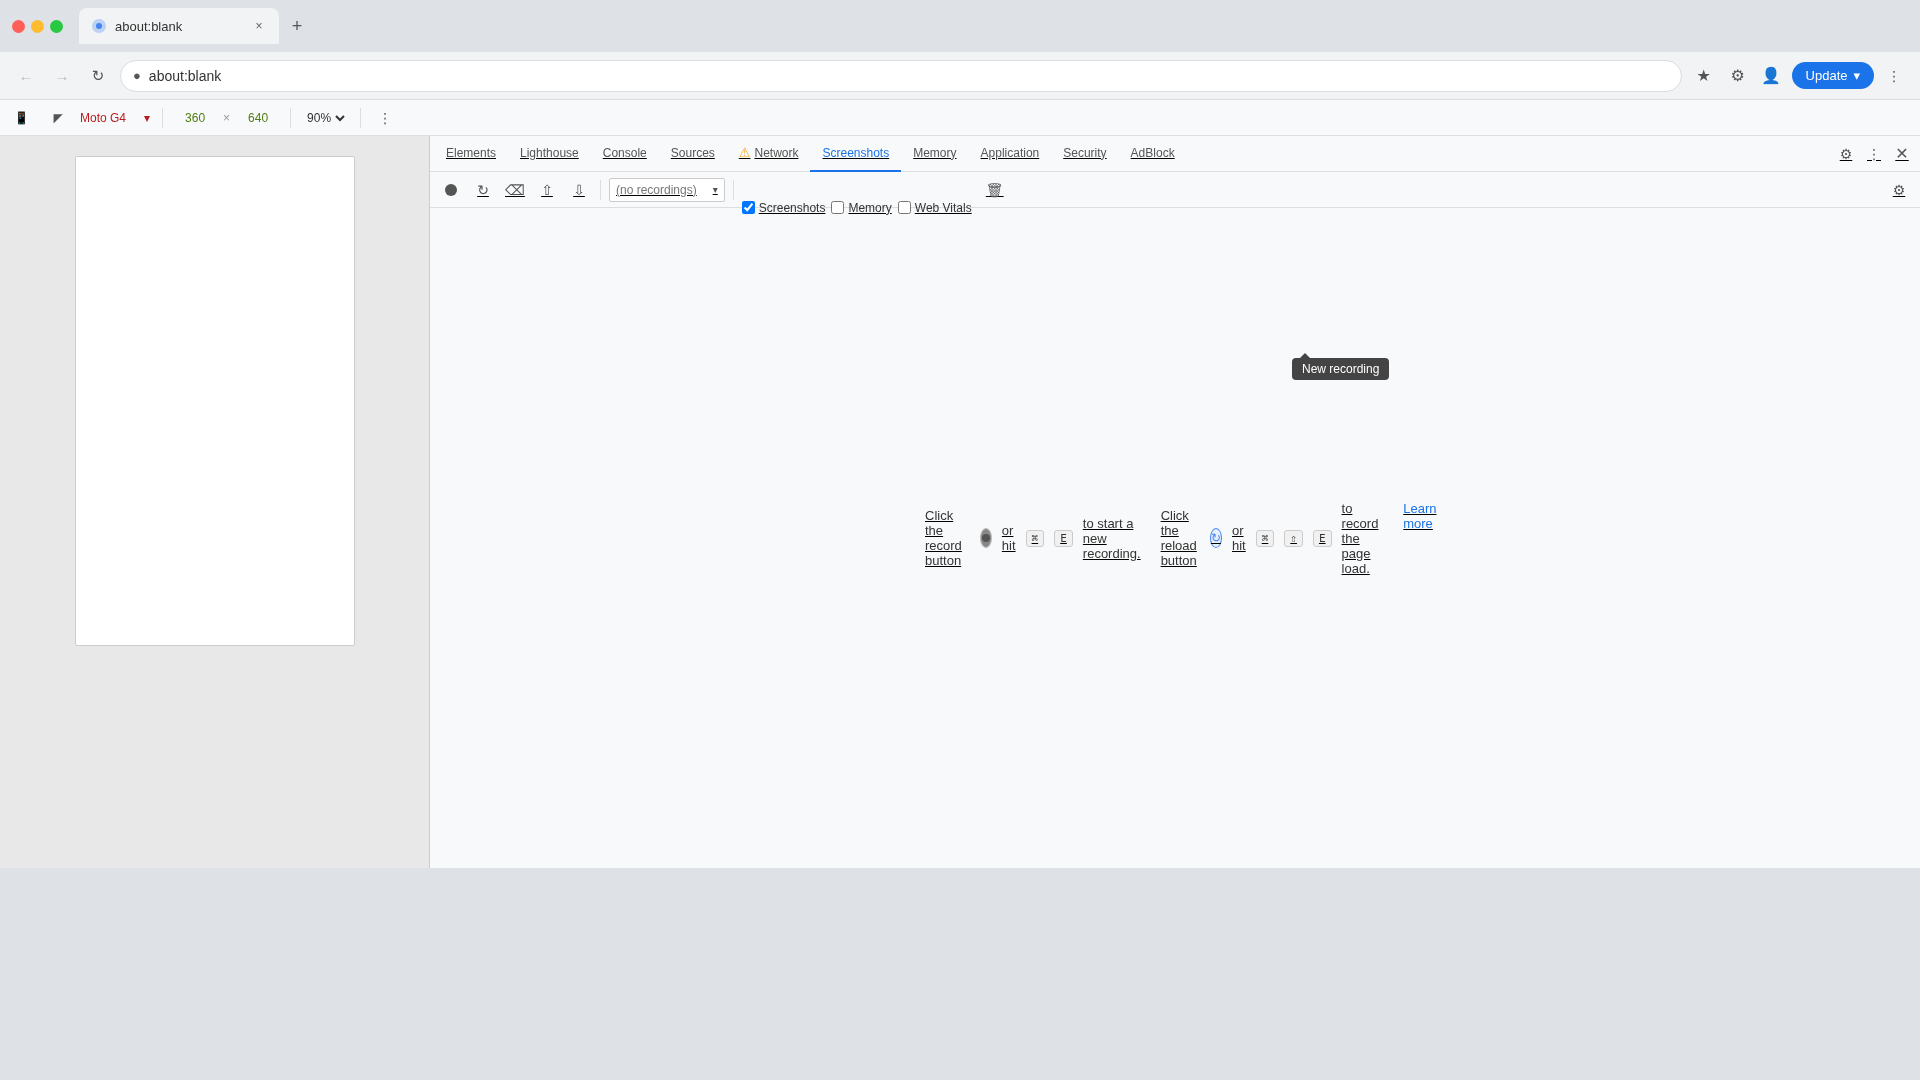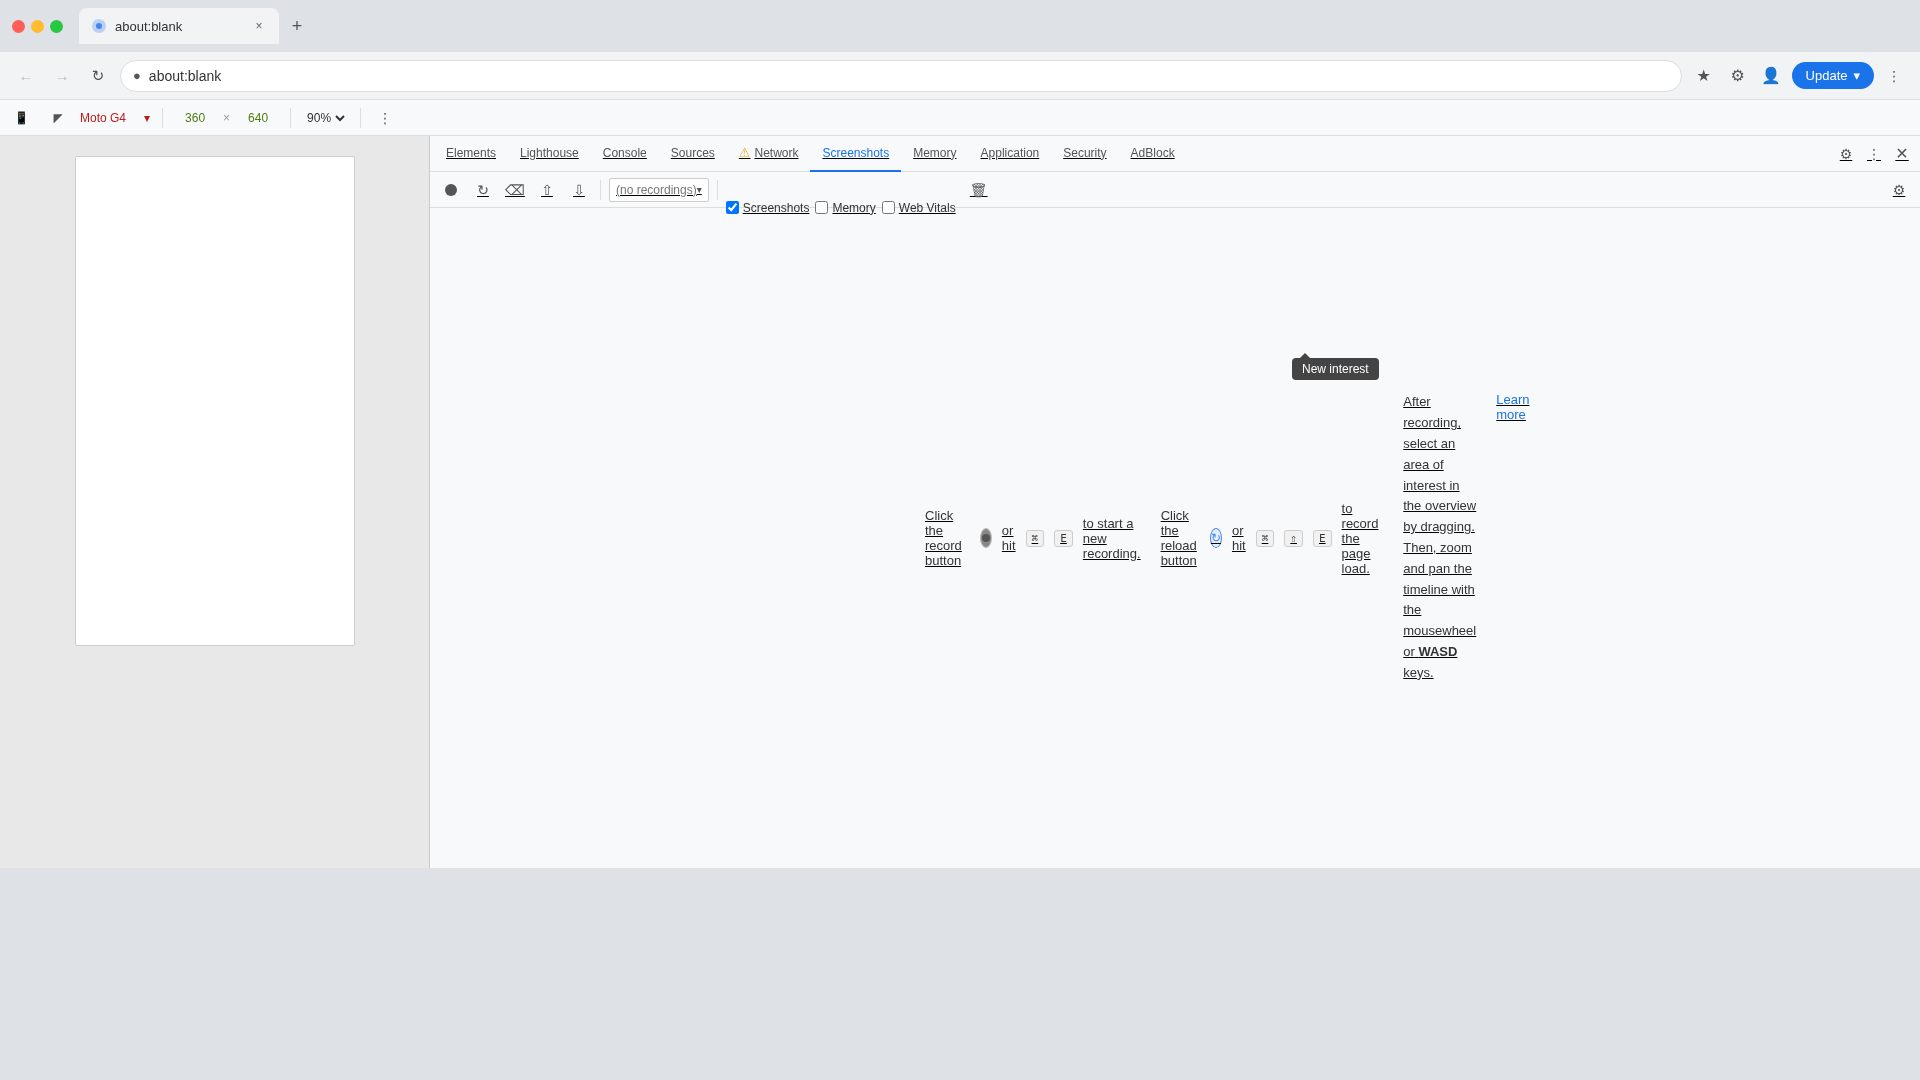--- a/index.html
+++ b/index.html
@@ -64,21 +64,21 @@
     .devtools-tab-right { margin-left: auto; display: flex; gap: 4px; align-items: center; }
     .devtools-settings { width: 28px; height: 28px; display: flex; align-items: center; justify-content: center; cursor: pointer; color: #555; font-size: 14px; }
     .devtools-more { width: 20px; height: 28px; display: flex; align-items: center; justify-content: center; cursor: pointer; color: #555; font-size: 14px; }
     .devtools-close { width: 28px; height: 28px; display: flex; align-items: center; justify-content: center; cursor: pointer; color: #555; font-size: 16px; }
 
     
     .perf-toolbar { display: flex; align-items: center; background: #f8f9fa; border-bottom: 1px solid #ddd; height: 36px; padding: 0 8px; gap: 6px; }
     .perf-btn { width: 26px; height: 26px; display: flex; align-items: center; justify-content: center; border-radius: 50%; cursor: pointer; color: #555; font-size: 14px; border: none; background: none; }
     .perf-btn.record { color: #e53e3e; }
     .perf-sep { width: 1px; background: #ddd; height: 20px; margin: 0 2px; }
-    .recording-select-wrap { display: flex; align-items: center; border: 1px solid #ccc; border-radius: 2px; height: 24px; padding: 0 6px; background: white; font-size: 12px; color: #777; gap: 0; cursor: pointer; }
+    .recording-select-wrap { display: flex; align-items: center; border: 1px solid #ccc; border-radius: 2px; height: 24px; padding: 0 6px; background: white; font-size: 12px; color: #777; gap: 16px; cursor: pointer; }
     .recording-arrow { font-size: 10px; color: #555; }
     .checkbox-group { display: flex; align-items: center; gap: 6px; }
     .cb-label { display: flex; align-items: center; gap: 4px; font-size: 12px; color: #333; cursor: pointer; margin-top: 36px; }
     .cb-input { width: 13px; height: 13px; cursor: pointer; }
     .perf-settings { width: 26px; height: 26px; display: flex; align-items: center; justify-content: center; cursor: pointer; color: #555; font-size: 14px; margin-left: auto; }
 
     
     .tooltip { position: absolute; background: #444; color: white; padding: 4px 10px; border-radius: 4px; font-size: 12px; white-space: nowrap; z-index: 100; top: 222px; left: 862px; }
     .tooltip::before { content: ''; position: absolute; top: -5px; left: 8px; border: 5px solid transparent; border-bottom-color: #444; border-top: none; }
 
@@ -236,21 +236,21 @@
           <label class="cb-label">
             <input class="cb-input" type="checkbox" style="">
             <span>Web Vitals</span>
           </label>
         </div>
         <button class="perf-btn" style="margin-left:4px;">🗑</button>
         <div class="perf-settings">⚙</div>
       </div>
 
       <div class="tooltip">
-        <span>New interest</span>
+        <span>New recording</span>
       </div>
 
       <div class="perf-content">
         <div class="perf-instructions">
 
           <div class="instruction-row">
             <span>Click the record button</span>
             <div class="circle-btn red">
               <svg width="10" height="10" viewBox="0 0 10 10">
                   <circle cx="5" cy="5" r="4" fill="#555"></circle>
@@ -265,27 +265,20 @@
           <div class="instruction-row">
             <span>Click the reload button</span>
             <div class="circle-btn reload">↻</div>
             <span>or hit</span>
             <span class="key">⌘</span>
             <span class="key">⇧</span>
             <span class="key">E</span>
             <span>to record the page load.</span>
           </div>
 
-          <div class="instruction-note">
-            <span>After recording, select an area of interest in the overview by dragging.</span>
-            <br>
-            <span>Then, zoom and pan the timeline with the mousewheel or</span>
-            <span class="wasd">WASD</span>
-            <span>keys.</span>
-          </div>
 
           <a class="learn-more" href="#">
             <span>Learn more</span>
           </a>
 
         </div>
       </div>
 
     </div>
   </div>

